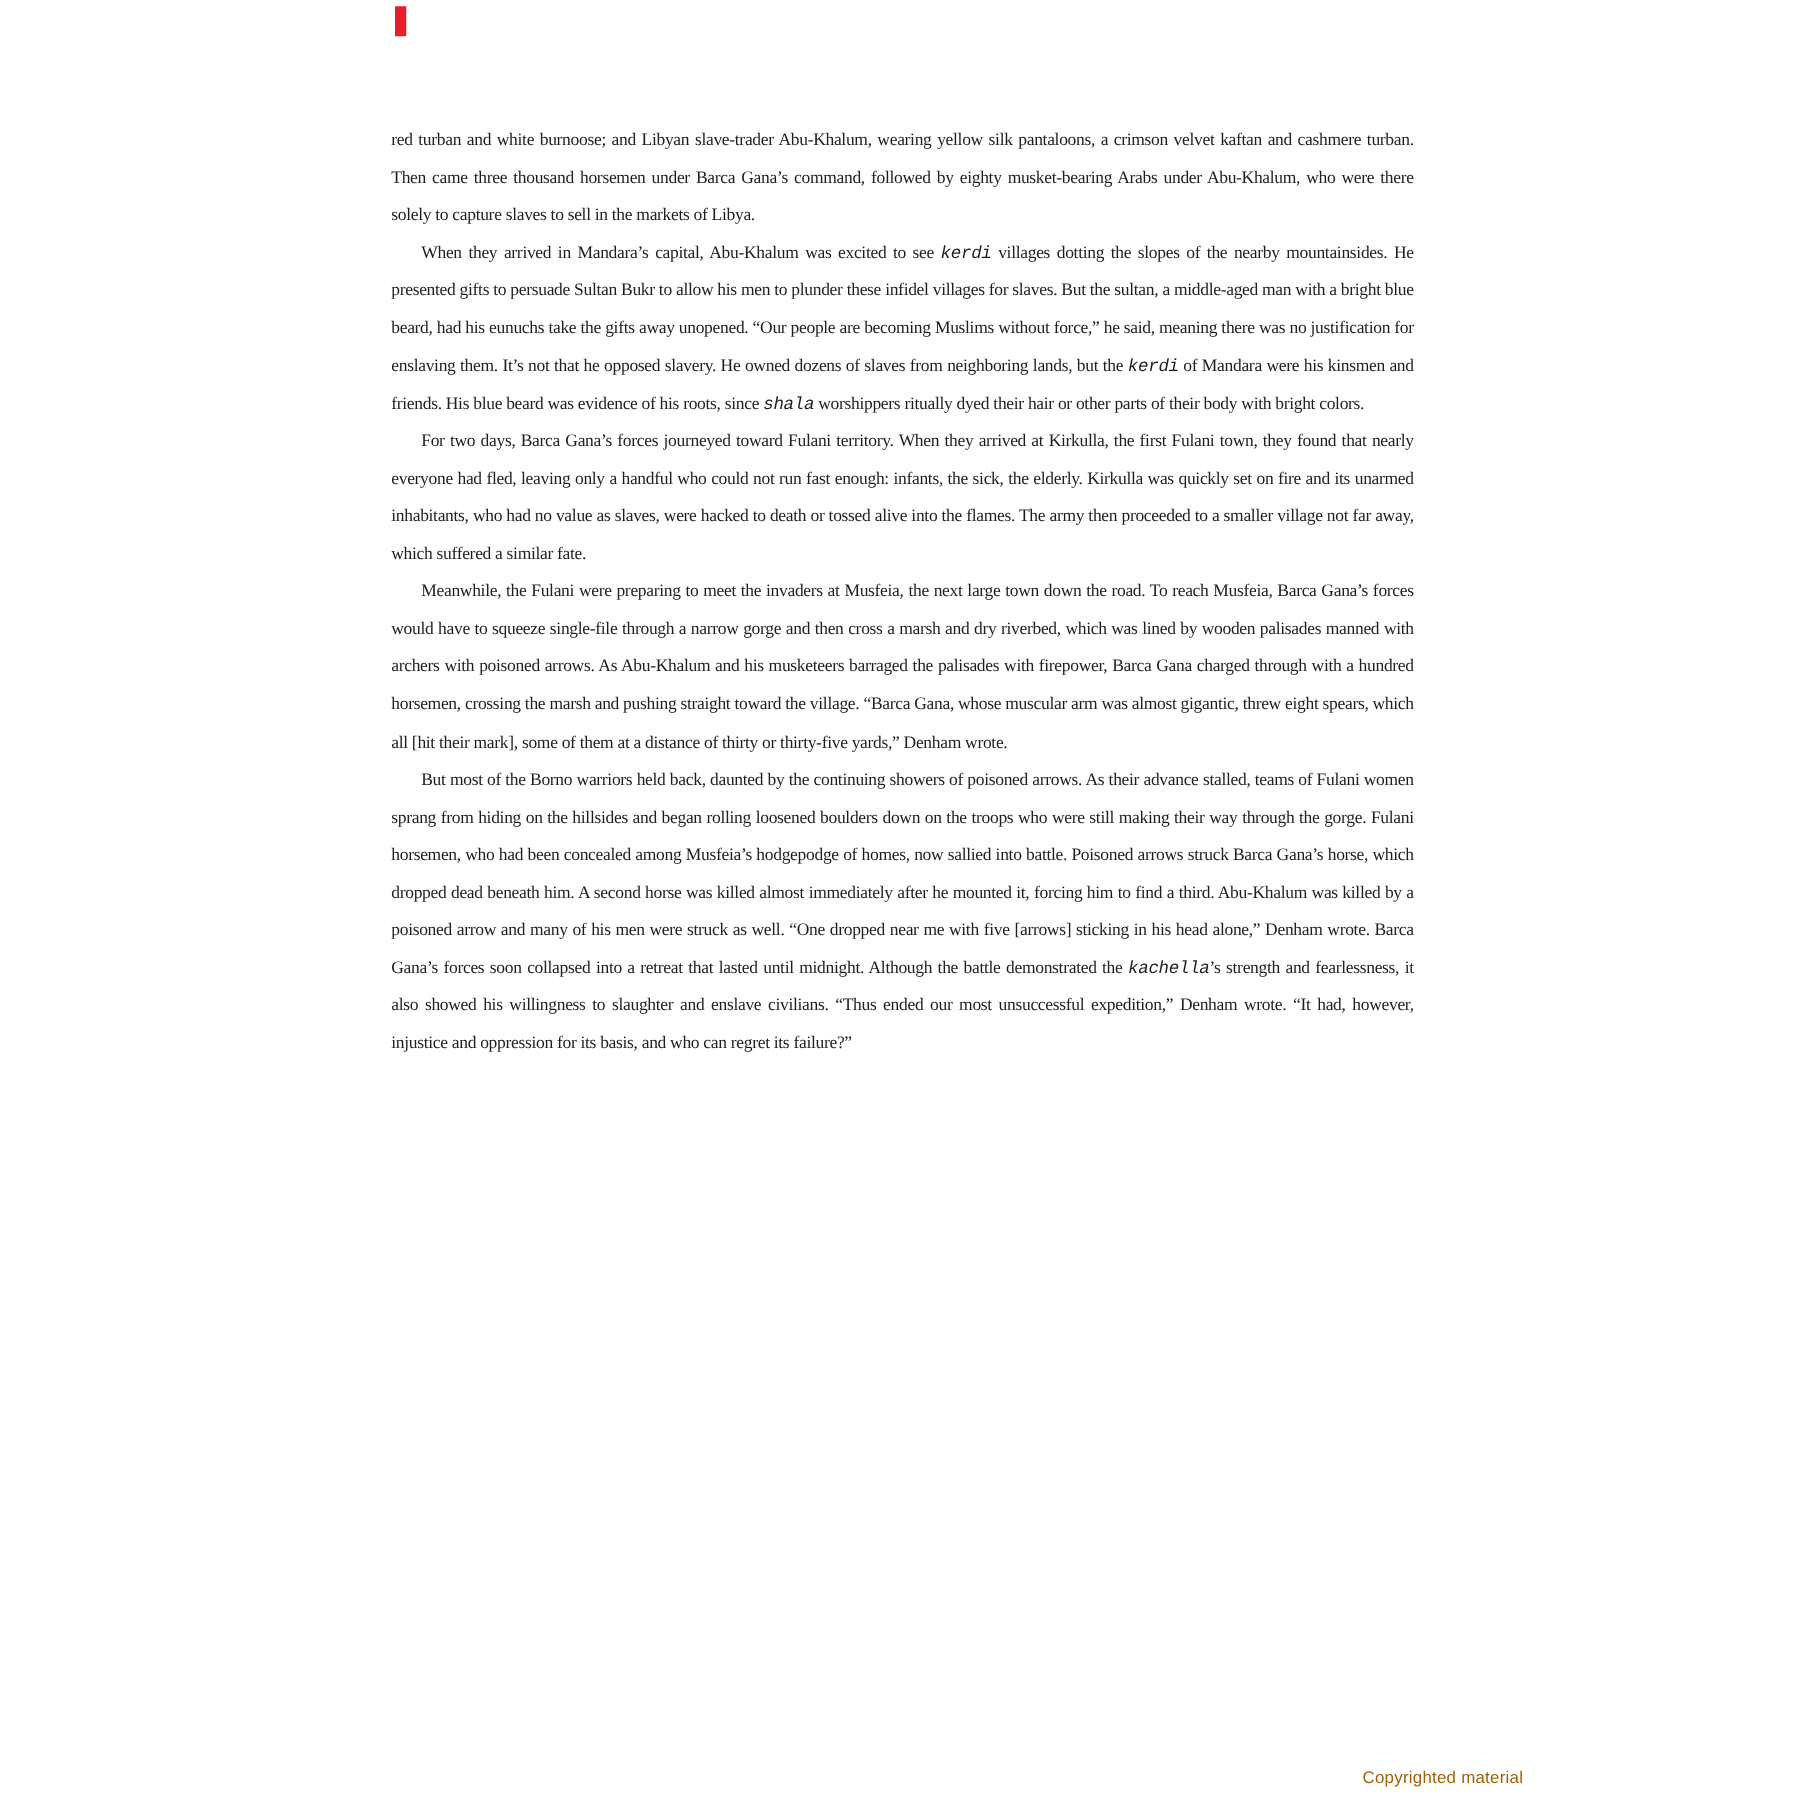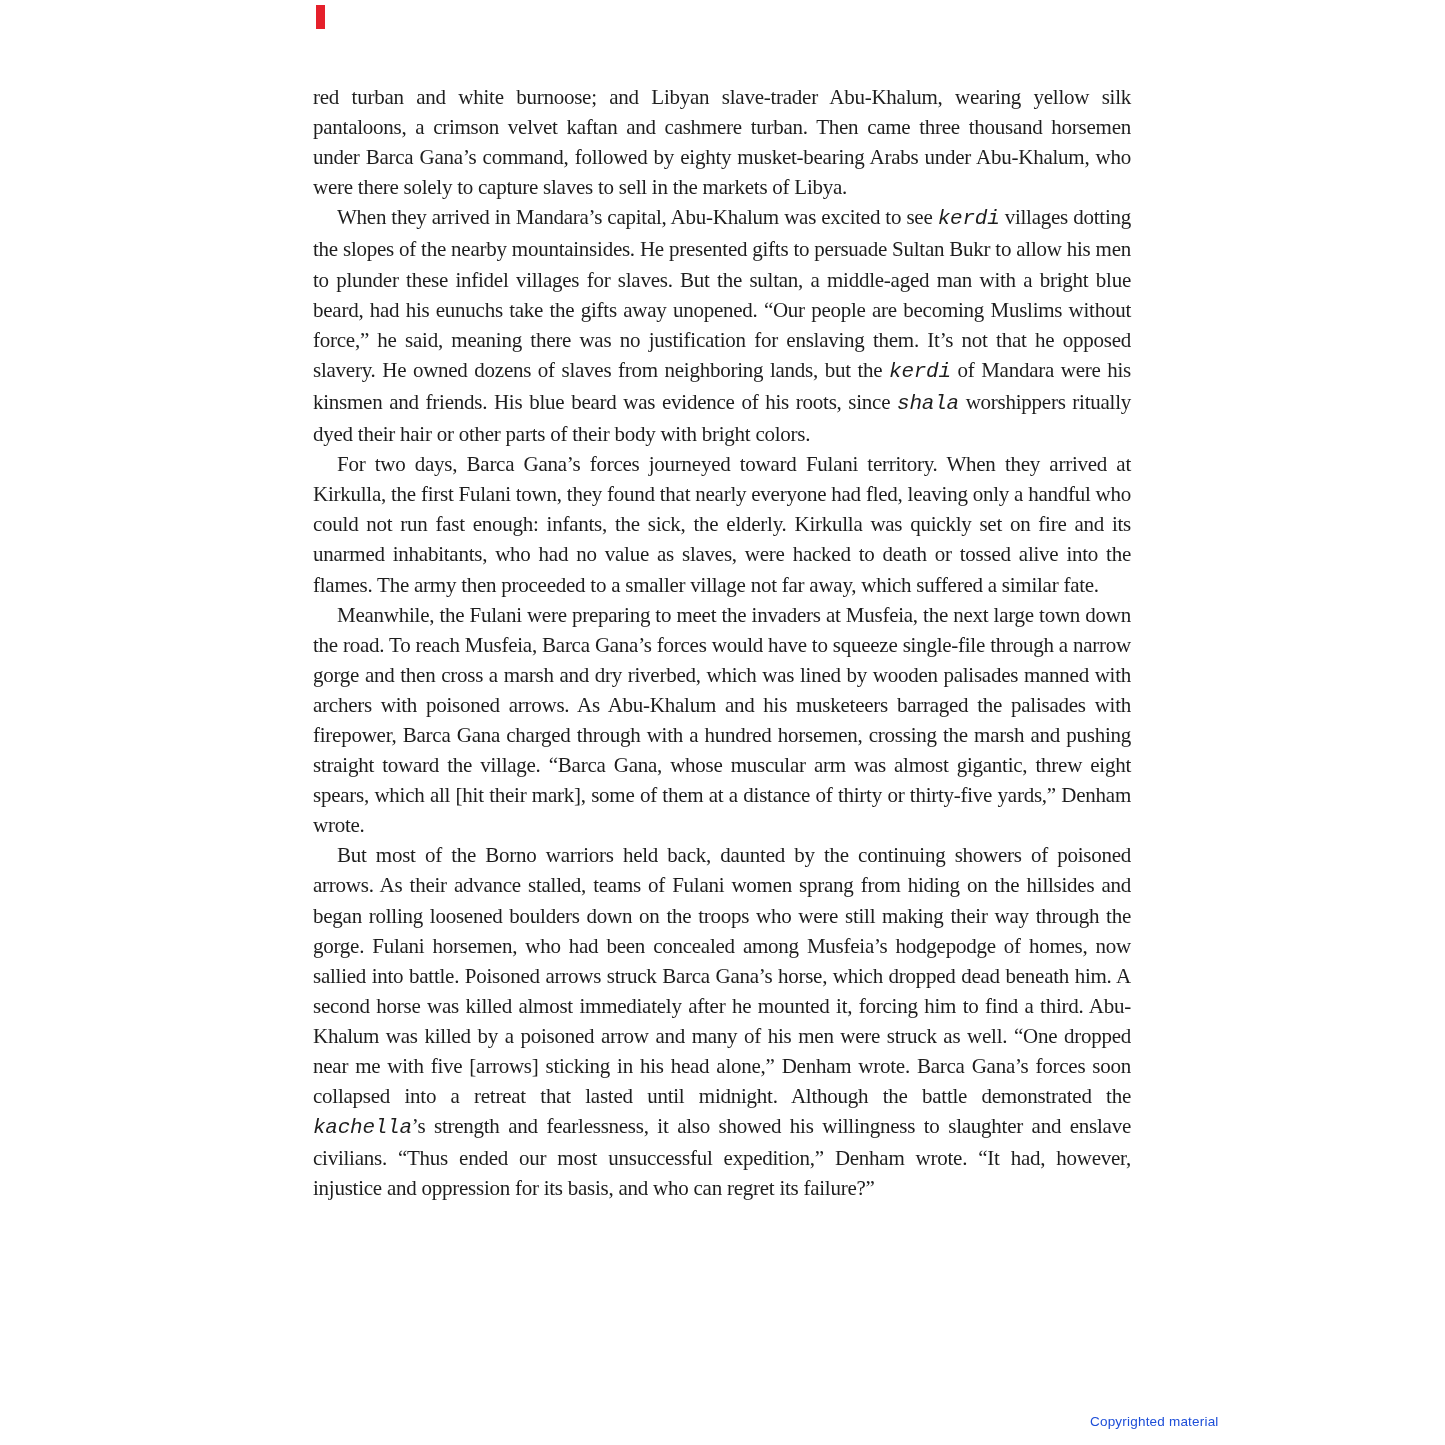--- a/index.html
+++ b/index.html
@@ -17,23 +17,23 @@
   .scan-mark {
     position: absolute;
     left: 316px;
     top: 5px;
     width: 9px;
     height: 24px;
   }
   .page-text {
     position: absolute;
     left: 313px;
-    top: 82px;
+    top: 98px;
     width: 818px;
-    font-size: 21px;
+    font-size: 14px;
     line-height: 30.1px;
     letter-spacing: -0.25px;
     text-align: justify;
     color: #1e1e1e;
   }
   .page-text p {
     margin: 0;
     padding: 0;
   }
   .page-text p.indent {
@@ -57,14 +57,14 @@
 
 <div class="canvas" style="background: rgb(255, 255, 255);">
   <div class="scan-mark" style="background: rgb(229, 32, 43);"></div>
   <div class="page-text" style="color: rgb(30, 30, 30);">
       <p><span>red turban and white burnoose; and Libyan slave-trader Abu-Khalum, wearing yellow silk pantaloons, a crimson velvet kaftan and cashmere turban. Then came three thousand horsemen under Barca Gana’s command, followed by eighty musket-bearing Arabs under Abu-Khalum, who were there solely to capture slaves to sell in the markets of Libya.</span></p>
       <p class="indent"><span>When they arrived in Mandara’s capital, Abu-Khalum was excited to see </span><i>kerdi</i><span> villages dotting the slopes of the nearby mountainsides. He presented gifts to persuade Sultan Bukr to allow his men to plunder these infidel villages for slaves. But the sultan, a middle-aged man with a bright blue beard, had his eunuchs take the gifts away unopened. “Our people are becoming Muslims without force,” he said, meaning there was no justification for enslaving them. It’s not that he opposed slavery. He owned dozens of slaves from neighboring lands, but the </span><i>kerdi</i><span> of Mandara were his kinsmen and friends. His blue beard was evidence of his roots, since </span><i>shala</i><span> worshippers ritually dyed their hair or other parts of their body with bright colors.</span></p>
       <p class="indent"><span>For two days, Barca Gana’s forces journeyed toward Fulani territory. When they arrived at Kirkulla, the first Fulani town, they found that nearly everyone had fled, leaving only a handful who could not run fast enough: infants, the sick, the elderly. Kirkulla was quickly set on fire and its unarmed inhabitants, who had no value as slaves, were hacked to death or tossed alive into the flames. The army then proceeded to a smaller village not far away, which suffered a similar fate.</span></p>
       <p class="indent"><span>Meanwhile, the Fulani were preparing to meet the invaders at Musfeia, the next large town down the road. To reach Musfeia, Barca Gana’s forces would have to squeeze single-file through a narrow gorge and then cross a marsh and dry riverbed, which was lined by wooden palisades manned with archers with poisoned arrows. As Abu-Khalum and his musketeers barraged the palisades with firepower, Barca Gana charged through with a hundred horsemen, crossing the marsh and pushing straight toward the village. “Barca Gana, whose muscular arm was almost gigantic, threw eight spears, which all [hit their mark], some of them at a distance of thirty or thirty-five yards,” Denham wrote.</span></p>
       <p class="indent"><span>But most of the Borno warriors held back, daunted by the continuing showers of poisoned arrows. As their advance stalled, teams of Fulani women sprang from hiding on the hillsides and began rolling loosened boulders down on the troops who were still making their way through the gorge. Fulani horsemen, who had been concealed among Musfeia’s hodgepodge of homes, now sallied into battle. Poisoned arrows struck Barca Gana’s horse, which dropped dead beneath him. A second horse was killed almost immediately after he mounted it, forcing him to find a third. Abu-Khalum was killed by a poisoned arrow and many of his men were struck as well. “One dropped near me with five [arrows] sticking in his head alone,” Denham wrote. Barca Gana’s forces soon collapsed into a retreat that lasted until midnight. Although the battle demonstrated the </span><i>kachella</i><span>’s strength and fearlessness, it also showed his willingness to slaughter and enslave civilians. “Thus ended our most unsuccessful expedition,” Denham wrote. “It had, however, injustice and oppression for its basis, and who can regret its failure?”</span></p>
     </div>
-  <div class="copyright-notice" style="color: #1d4ed8;">Copyrighted material</div>
+  <div class="copyright-notice" style="color: #a16207;">Copyrighted material</div>
 </div>
 
 </body></html>

